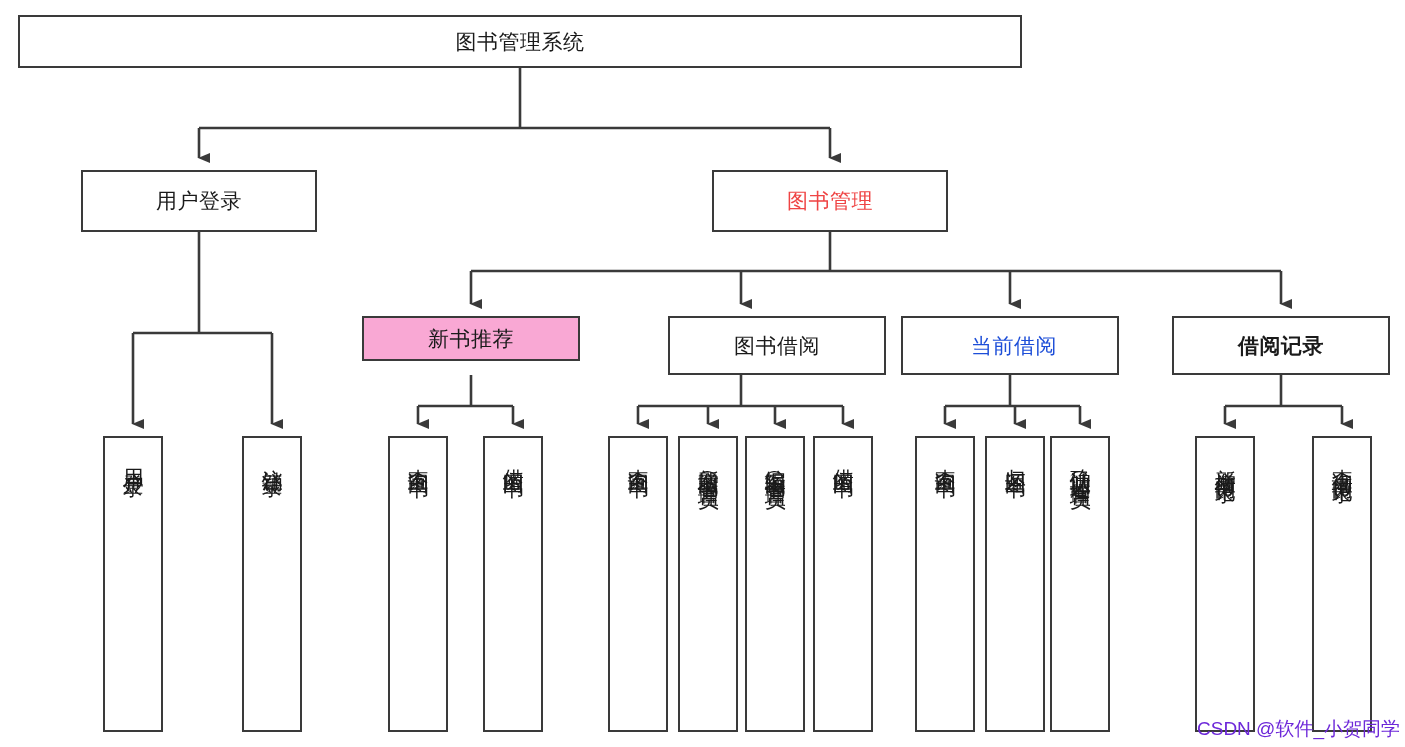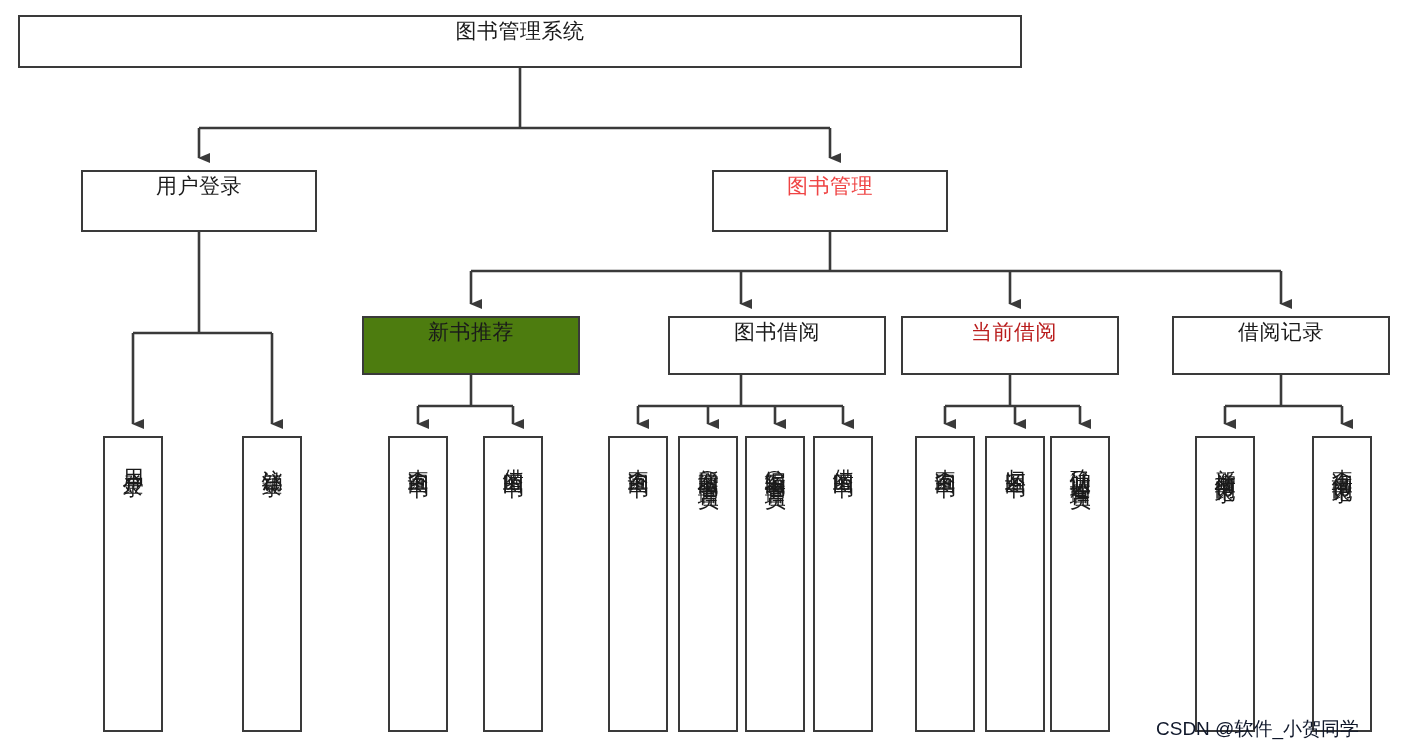--- a/index.html
+++ b/index.html
@@ -23,21 +23,21 @@
     top: 0;
     width: 1405px;
     height: 747px;
   }
   .node {
     position: absolute;
     box-sizing: border-box;
     background: #ffffff;
     border: 2px solid #3a3a3a;
     display: flex;
-    align-items: flex-start;
+    align-items: center;
     justify-content: center;
     color: #1a1a1a;
   }
   .node.horiz {
     font-size: 21px;
     letter-spacing: 0.5px;
   }
   .node.vert {
     font-size: 21px;
     padding-top: 14px;
@@ -121,30 +121,30 @@
     <span class="node-label">图书管理系统</span>
   </div>
 
   <div class="node horiz" style="left: 81px; top: 170px; width: 236px; height: 62px; border-color: rgb(58, 58, 58); background: rgb(255, 255, 255); color: rgb(26, 26, 26);">
     <span class="node-label">用户登录</span>
   </div>
   <div class="node horiz" style="left: 712px; top: 170px; width: 236px; height: 62px; border-color: rgb(58, 58, 58); background: rgb(255, 255, 255); color: #ef4444;">
     <span class="node-label">图书管理</span>
   </div>
 
-  <div class="node horiz" style="left: 362px; top: 316px; width: 218px; height: 59px; border-color: rgb(58, 58, 58); background: #4d7c0f; color: rgb(26, 26, 26);">
+  <div class="node horiz" style="left: 362px; top: 316px; width: 218px; height: 45px; border-color: rgb(58, 58, 58); background: #f9a8d4; color: rgb(26, 26, 26);">
     <span class="node-label">新书推荐</span>
   </div>
   <div class="node horiz" style="left: 668px; top: 316px; width: 218px; height: 59px; border-color: rgb(58, 58, 58); background: rgb(255, 255, 255); color: rgb(26, 26, 26);">
     <span class="node-label">图书借阅</span>
   </div>
-  <div class="node horiz" style="left: 901px; top: 316px; width: 218px; height: 59px; border-color: rgb(58, 58, 58); background: rgb(255, 255, 255); color: #b91c1c; padding-left: 8px;">
+  <div class="node horiz" style="left: 901px; top: 316px; width: 218px; height: 59px; border-color: rgb(58, 58, 58); background: rgb(255, 255, 255); color: #1d4ed8; padding-left: 8px;">
     <span class="node-label">当前借阅</span>
   </div>
-  <div class="node horiz" style="left: 1172px; top: 316px; width: 218px; height: 59px; border-color: rgb(58, 58, 58); background: rgb(255, 255, 255); color: rgb(26, 26, 26);">
+  <div class="node horiz" style="left: 1172px; top: 316px; width: 218px; height: 59px; border-color: rgb(58, 58, 58); background: rgb(255, 255, 255); color: rgb(26, 26, 26); font-weight: bold;">
     <span class="node-label">借阅记录</span>
   </div>
 
   <div class="node vert" style="left: 103px; top: 436px; width: 60px; height: 296px; border-color: rgb(58, 58, 58); background: rgb(255, 255, 255); color: rgb(26, 26, 26);">
     <span class="vtext">用户登录</span>
   </div>
   <div class="node vert" style="left: 242px; top: 436px; width: 60px; height: 296px; border-color: rgb(58, 58, 58); background: rgb(255, 255, 255); color: rgb(26, 26, 26);">
     <span class="vtext">注销登录</span>
   </div>
   <div class="node vert" style="left: 388px; top: 436px; width: 60px; height: 296px; border-color: rgb(58, 58, 58); background: rgb(255, 255, 255); color: rgb(26, 26, 26);">
@@ -174,17 +174,17 @@
   <div class="node vert" style="left: 1050px; top: 436px; width: 60px; height: 296px; border-color: rgb(58, 58, 58); background: rgb(255, 255, 255); color: rgb(26, 26, 26);">
     <span class="vtext">确认归还（管理员）</span>
   </div>
   <div class="node vert" style="left: 1195px; top: 436px; width: 60px; height: 296px; border-color: rgb(58, 58, 58); background: rgb(255, 255, 255); color: rgb(26, 26, 26);">
     <span class="vtext">新增借阅记录</span>
   </div>
   <div class="node vert" style="left: 1312px; top: 436px; width: 60px; height: 296px; border-color: rgb(58, 58, 58); background: rgb(255, 255, 255); color: rgb(26, 26, 26);">
     <span class="vtext">查询借阅记录</span>
   </div>
 
-  <div class="watermark" style="left: 1156px; top: 716px; color: #0f172a;">
+  <div class="watermark" style="left: 1197px; top: 716px; color: #6d28d9;">
     <span>CSDN @软件_小贺同学</span>
   </div>
 
 </div>
 
 </body></html>

